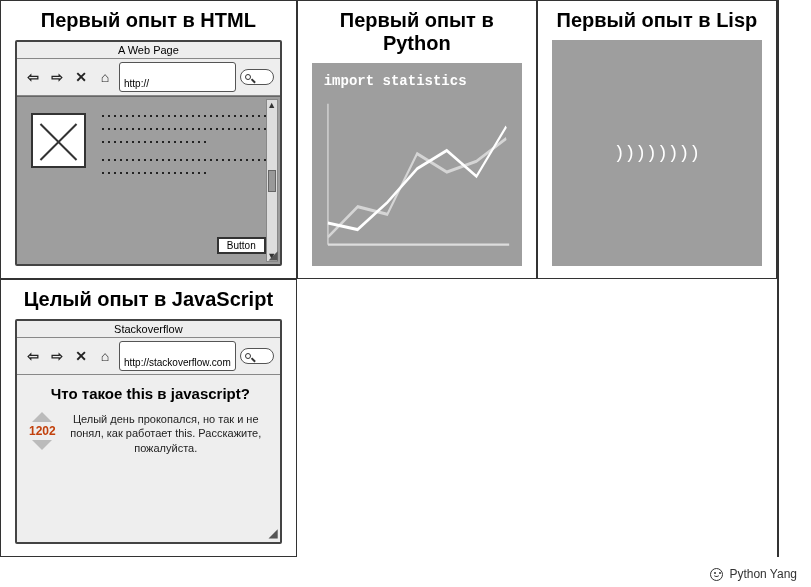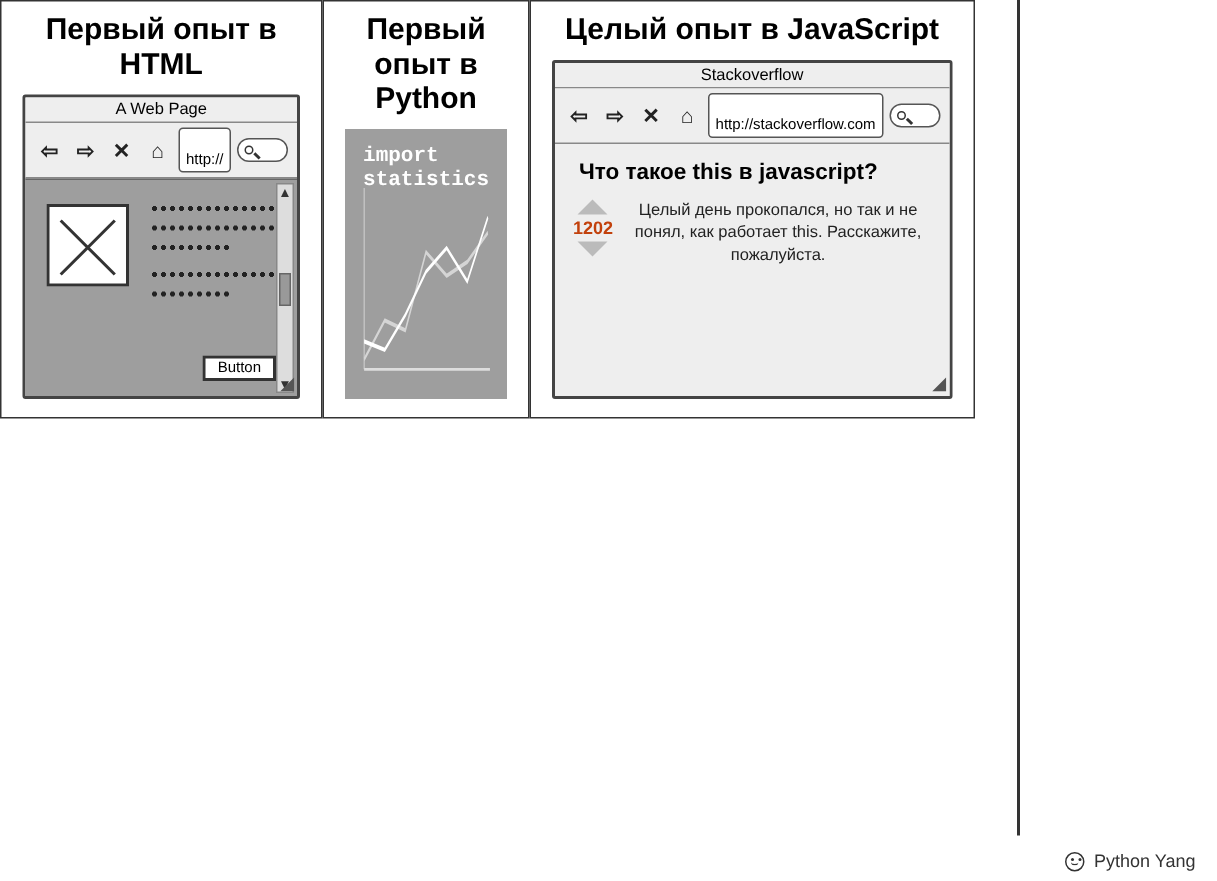--- a/index.html
+++ b/index.html
@@ -5,23 +5,23 @@
   * { box-sizing: border-box; margin: 0; padding: 0; }
   body {
     font-family: Arial, Helvetica, sans-serif;
     background: #fff;
     width: 811px;
     height: 587px;
     position: relative;
   }
   .grid {
     display: grid;
-    grid-template-columns: 1fr 1fr 1fr 1fr;
+    grid-template-columns: 1fr 1fr 1fr;
     grid-template-rows: 1fr 1fr;
-    width: 680px;
+    width: 779px;
     height: 557px;
     border-right: 2px solid #333;
   }
   .cell {
     border: 1px solid #333;
     padding: 8px 14px 12px 14px;
     display: flex;
     flex-direction: column;
   }
   .title {
@@ -173,20 +173,21 @@
     flex: 1;
     background: #eee;
     padding: 10px 12px;
     position: relative;
   }
   .q-title {
     font-weight: bold;
     font-size: 15px;
     margin-bottom: 10px;
     padding-left: 4px;
+    text-align: center;
   }
   .answer {
     display: flex;
     gap: 8px;
     align-items: flex-start;
   }
   .vote {
     width: 34px;
     display: flex; flex-direction: column; align-items: center;
     font-size: 10px;
@@ -270,20 +271,26 @@
         <line x1="10" y1="10" x2="10" y2="140" stroke="#ddd" stroke-width="2"></line>
         <line x1="10" y1="140" x2="315" y2="140" stroke="#ddd" stroke-width="2"></line>
 
         <polyline points="10,133 60,105 110,112 160,56 210,73 260,63 310,42" fill="none" stroke="#d5d5d5" stroke-width="3"></polyline>
 
         <polyline points="10,120 60,126 110,101 160,70 210,53 260,77 310,31" fill="none" stroke="#ffffff" stroke-width="3"></polyline>
       </svg>
     </div>
   </div>
 
+  <div class="cell">
+    <div class="title">Первый опыт в Lisp</div>
+    <div class="lisp">
+      <span>))))))))</span>
+    </div>
+  </div>
 
   <div class="cell">
     <div class="title">Целый опыт в JavaScript</div>
     <div class="browser">
       <div class="browser-title">Stackoverflow</div>
       <div class="toolbar">
         <span class="tb-btn">⇦</span>
         <span class="tb-btn">⇨</span>
         <span class="tb-btn">✕</span>
         <span class="tb-btn">⌂</span>

